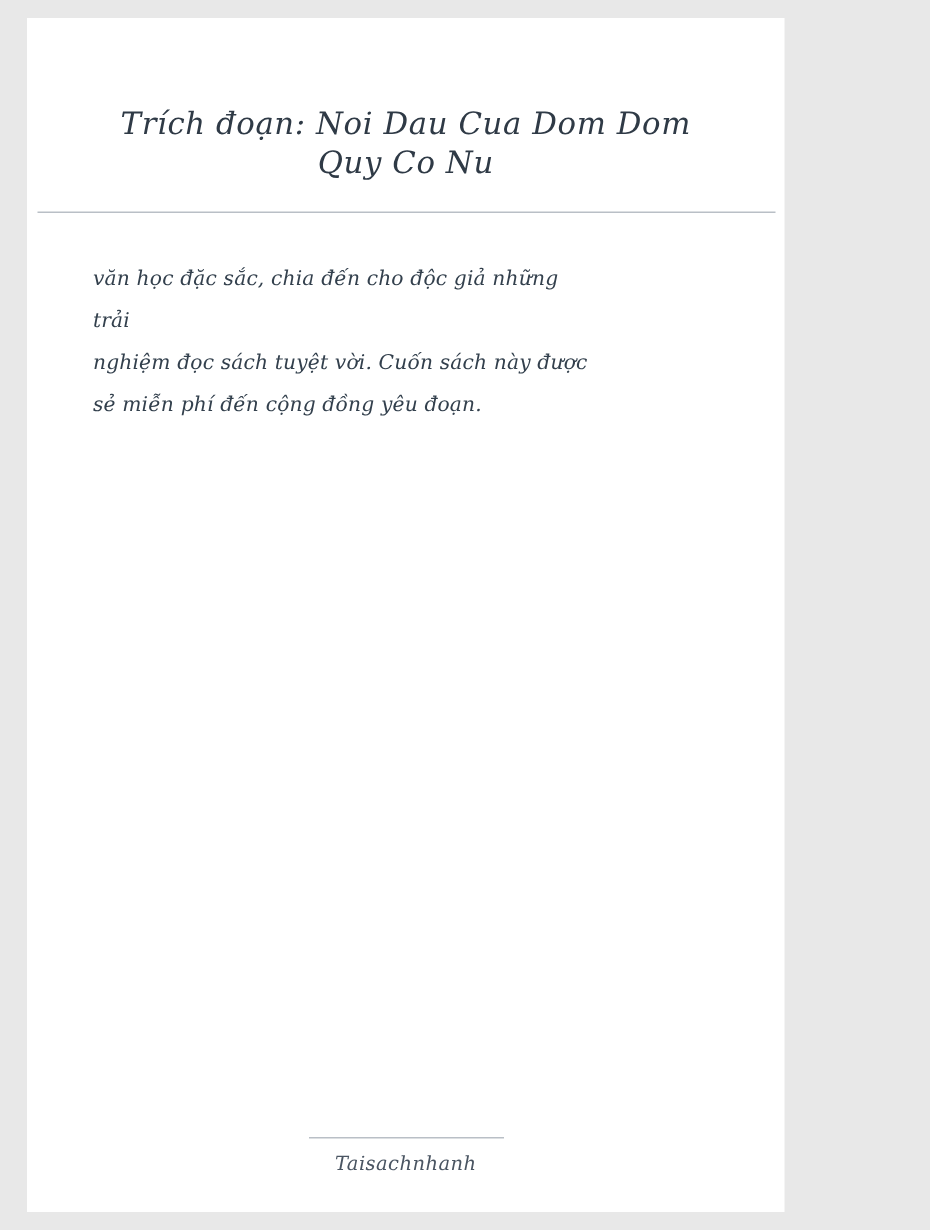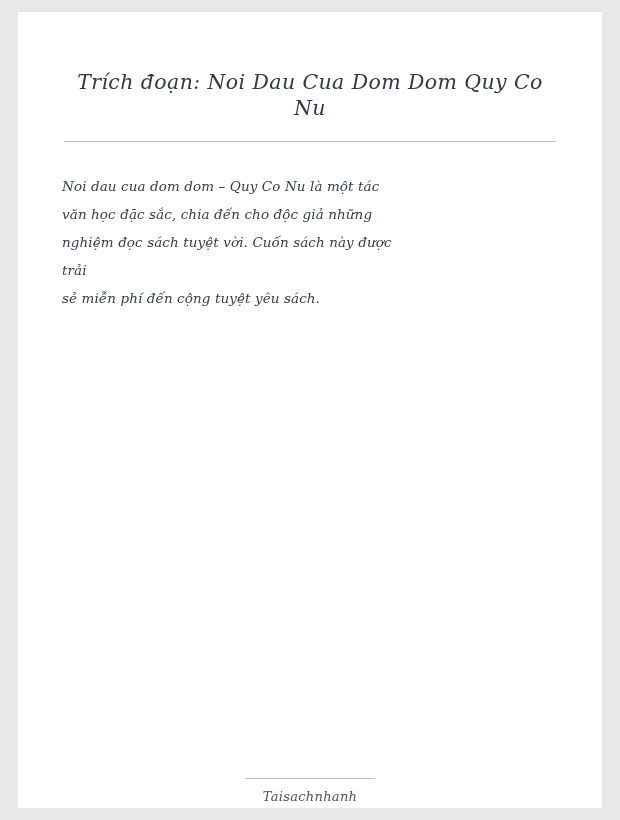--- a/index.html
+++ b/index.html
@@ -10,21 +10,21 @@
     width: 620px;
     height: 820px;
     background: #e8e8e8;
     font-family: "DejaVu Serif", serif;
     overflow: hidden;
   }
   .page {
     position: absolute;
     left: 18px;
     top: 12px;
-    width: 584px;
+    width: 505px;
     height: 796px;
     background: #ffffff;
     box-sizing: border-box;
     padding: 0;
   }
   .doc-title {
     margin: 0;
     padding: 58px 40px 0 40px;
     text-align: center;
     font-family: "DejaVu Serif", serif;
@@ -51,21 +51,21 @@
     font-size: 13.5px;
     line-height: 28px;
     color: #33404d;
     white-space: pre-wrap;
     letter-spacing: 0.1px;
   }
   .footer {
     position: absolute;
     left: 0;
     right: 0;
-    bottom: 4px;
+    bottom: 24px;
     text-align: center;
   }
   .footer-rule {
     margin: 0 auto 10px auto;
     width: 130px;
     height: 1px;
     background: #b9bfc6;
   }
   .footer-text {
     font-family: "DejaVu Serif", serif;
@@ -78,25 +78,24 @@
 </head>
 <body>
 
 <div class="page">
 
   <h1 class="doc-title">Trích đoạn: Noi Dau Cua Dom Dom Quy Co Nu</h1>
 
   <div class="title-rule"></div>
 
   <div class="body-block">
-    <div class="body-line">Noi dau cua dom dom – Quy Co Nu là một tác</div>
     <div class="body-line">văn học đặc sắc, chia đến cho độc giả những</div>
+    <div class="body-line">trải</div>
     <div class="body-line">nghiệm đọc sách tuyệt vời. Cuốn sách này được</div>
-    <div class="body-line">trải</div>
-    <div class="body-line">sẻ miễn phí đến cộng tuyệt yêu sách.</div>
+    <div class="body-line">sẻ miễn phí đến cộng đồng yêu đoạn.</div>
   </div>
 
   <div class="footer">
     <div class="footer-rule"></div>
     <div class="footer-text">Taisachnhanh</div>
   </div>
 
 </div>
 
 </body></html>

